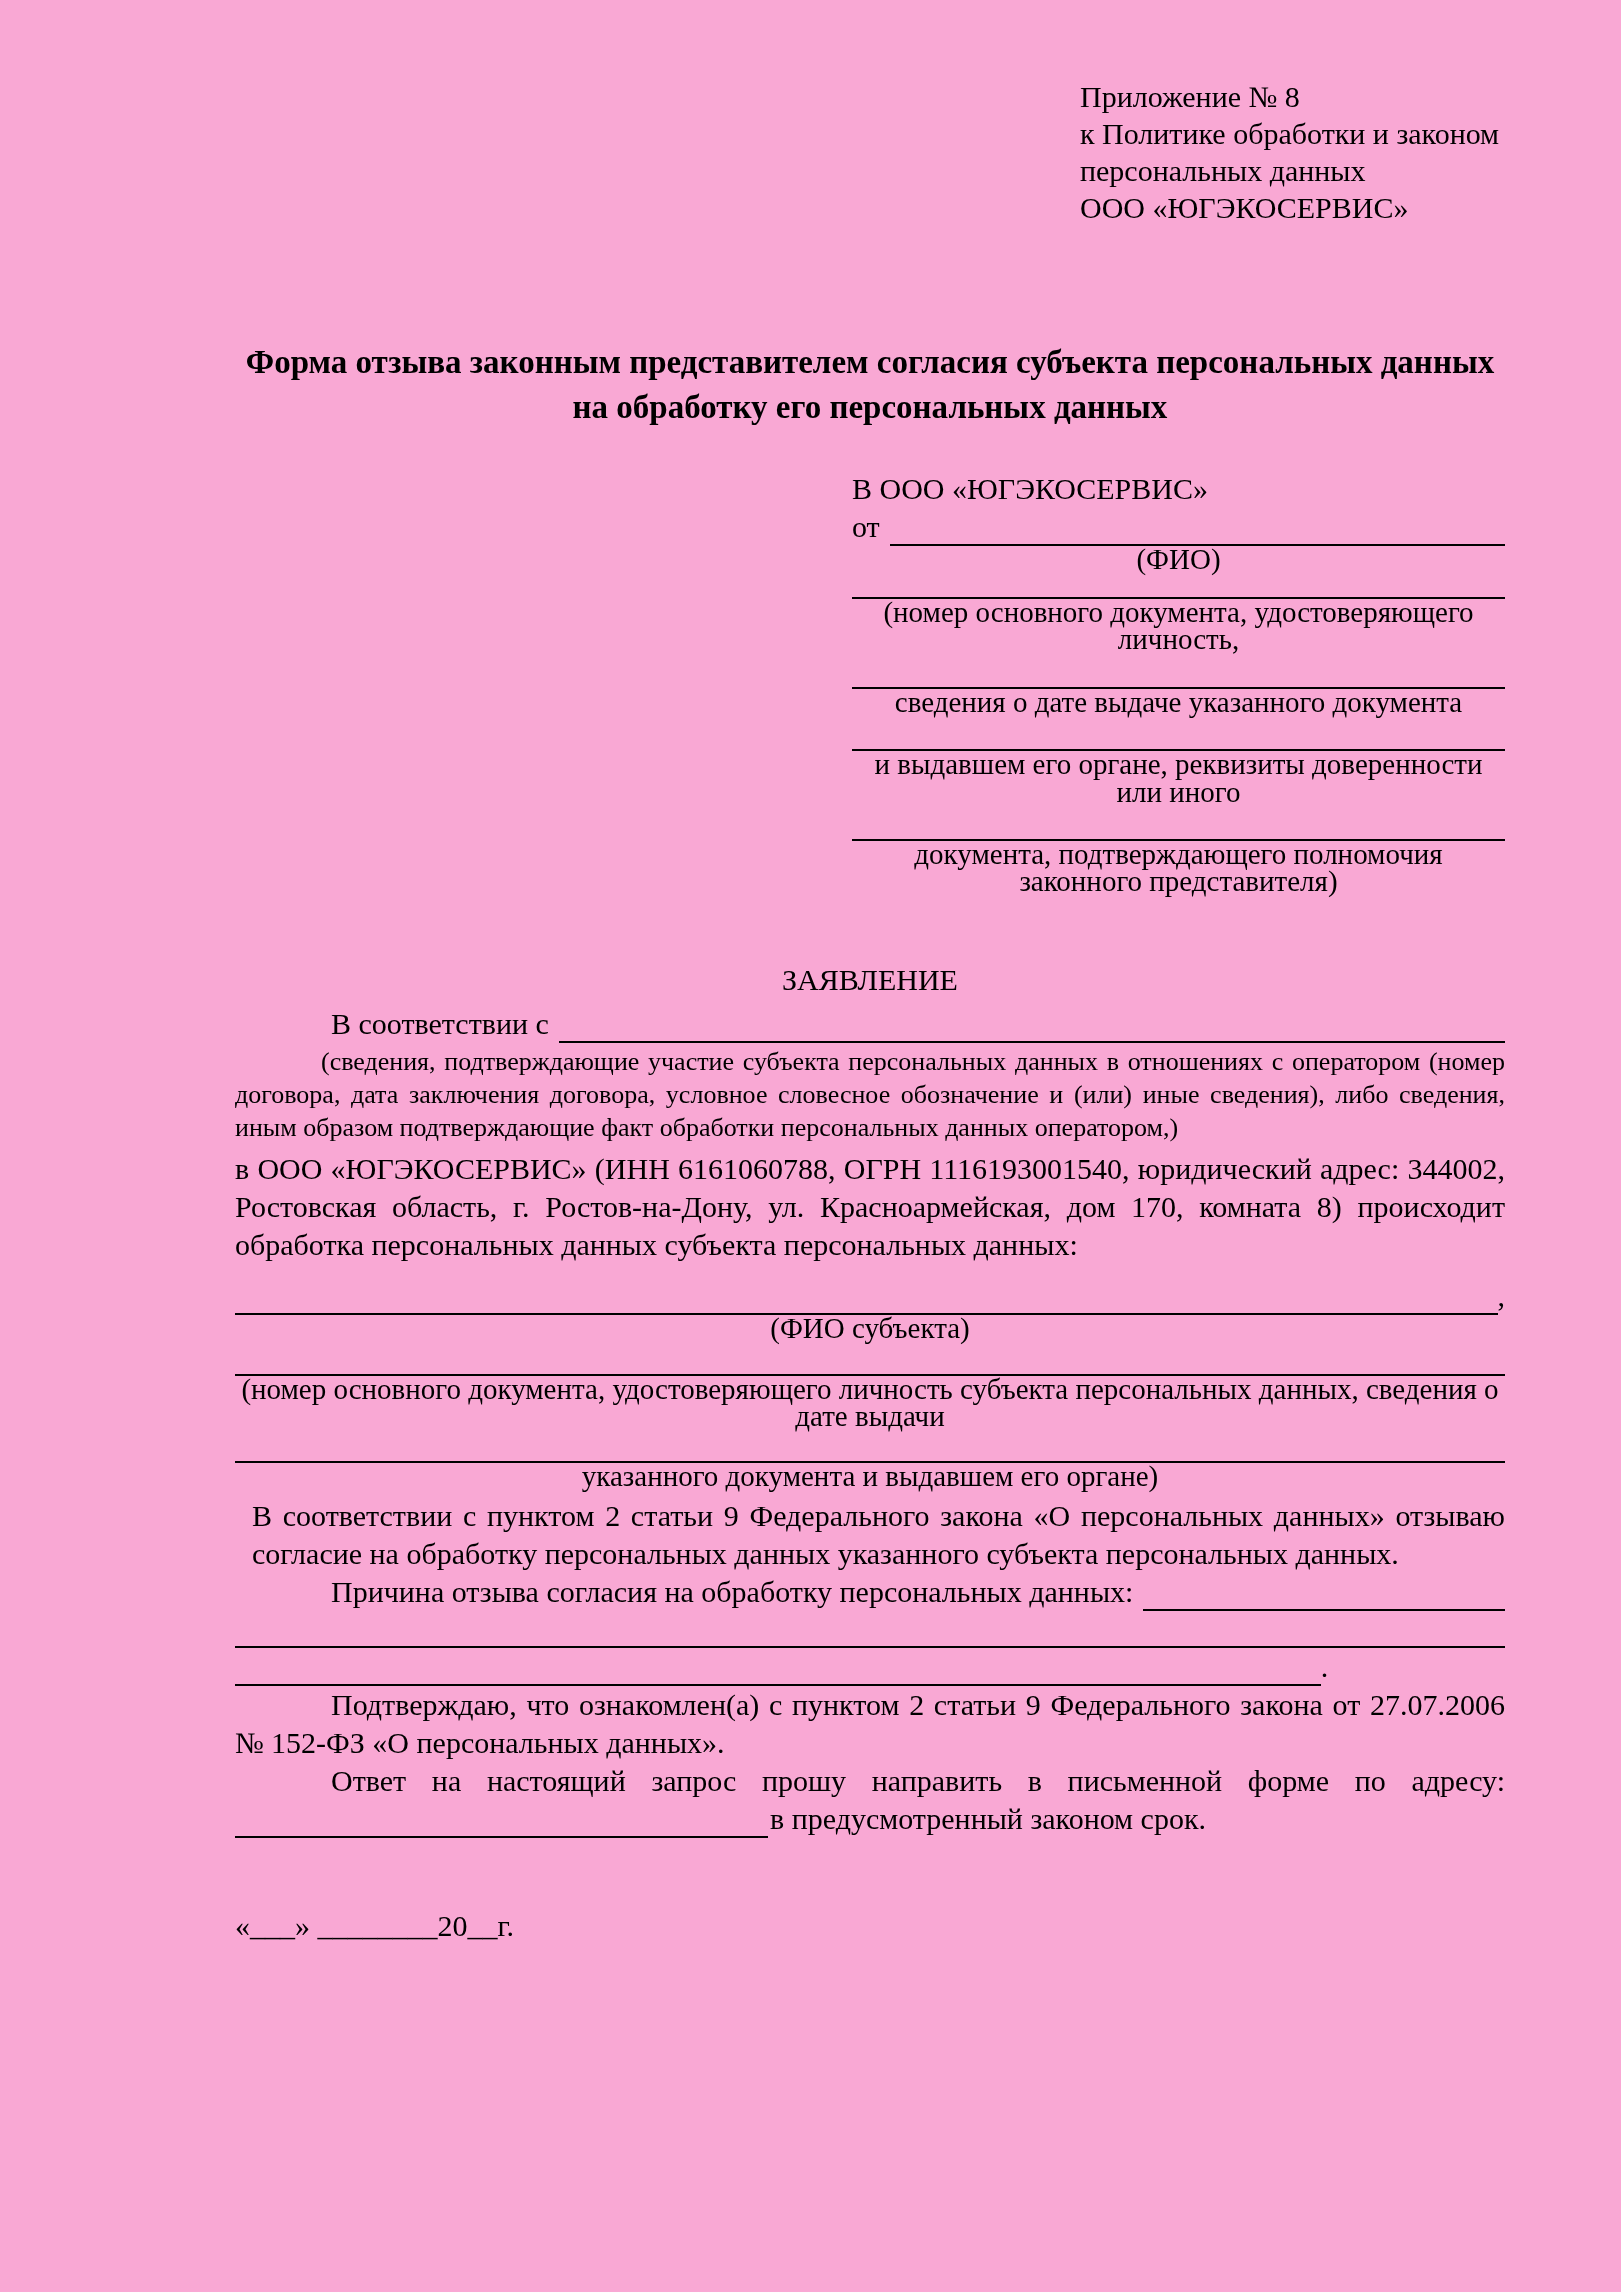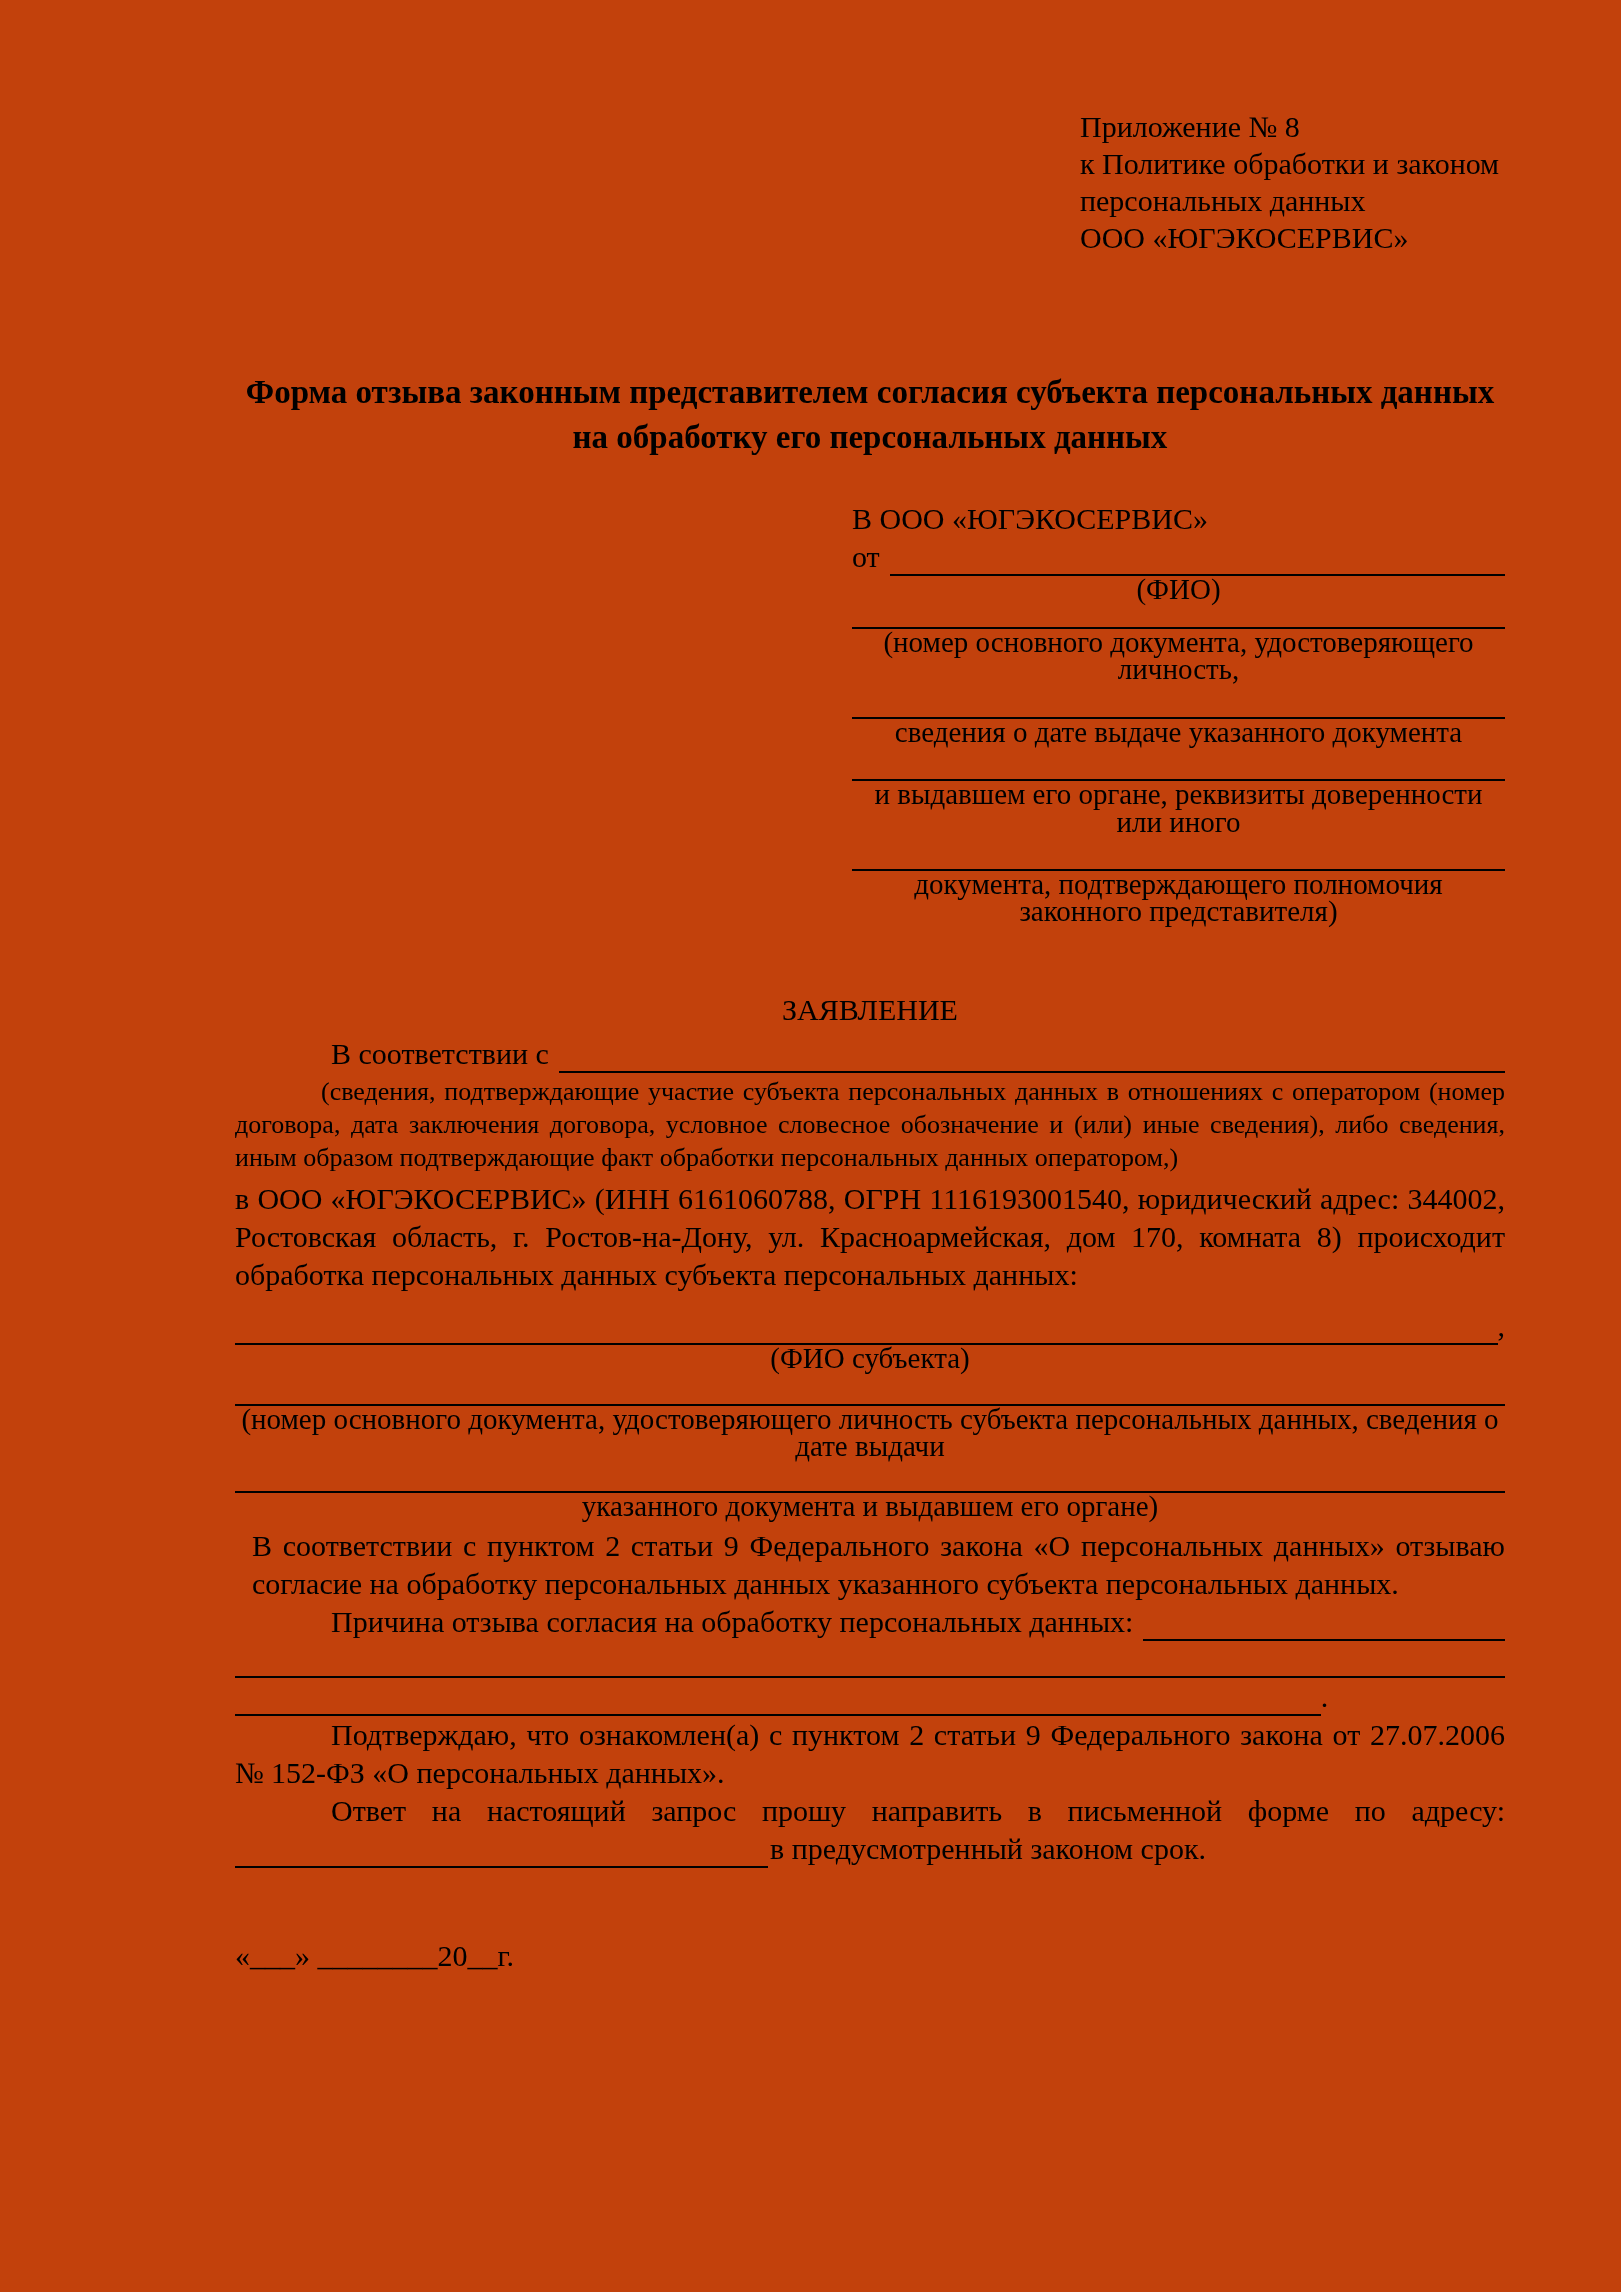--- a/index.html
+++ b/index.html
@@ -1,22 +1,22 @@
 <!DOCTYPE html>
 <html><head>
 <meta charset="utf-8">
 <style>
   html,body { margin:0; padding:0; background:#ffffff; }
   .page {
     position:relative;
     width:1621px; height:2293px;
     box-sizing:border-box;
-    background:#c2410c;
+    background:#f9a8d4;
     color:#000000;
-    padding:108px 116px 0 235px;
+    padding:78px 116px 0 235px;
     overflow:hidden;
     font-family:"Liberation Serif","DejaVu Serif",serif;
   }
   .appendix { margin-left:845px; font-size:30px; line-height:37px; }
   .title { margin:114px 0 0 0; font-size:33px; line-height:45px; font-weight:bold; text-align:center; }
   .rcol { margin:40px 0 0 617px; width:653px; font-size:30px; line-height:38px; }
   .flexline { display:flex; align-items:stretch; }
   .blank { border-bottom:2.9px solid #000; flex:1 1 auto; }
   .from-line .blank { margin-left:9.8px; }
   .cap { font-size:29px; line-height:27.4px; text-align:center; }

